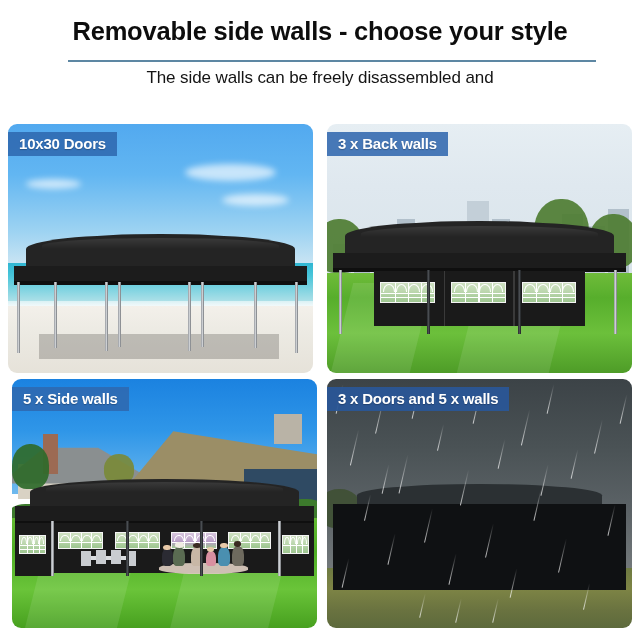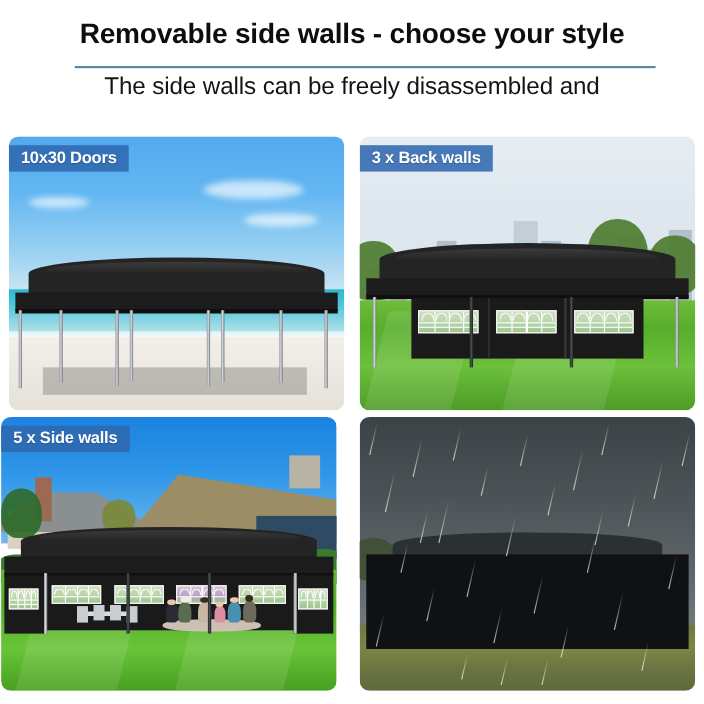--- a/index.html
+++ b/index.html
@@ -20,34 +20,34 @@
     font-size: 25.5px; font-weight: bold; color: #0d0d0d;
     letter-spacing: -0.2px; white-space: nowrap;
   }
   .divider {
     position: absolute; left: 68px; top: 60px; width: 528px; height: 1.6px;
     background: #5d87a3;
   }
   .subtitle {
     position: absolute; left: 0; top: 68px; width: 640px;
     text-align: center;
-    font-size: 22px; line-height: 19.5px; color: #141414;
+    font-size: 17px; line-height: 19.5px; color: #141414;
     letter-spacing: -0.1px;
   }
   .subtitle span { display: block; }
 
   
   .panel {
     position: absolute; overflow: hidden;
     border-radius: 9px;
     width: 305px; height: 249px;
   }
   .p-tl { left: 8px;   top: 124px; }
   .p-tr { left: 327px; top: 124px; }
-  .p-bl { left: 1px;   top: 379px; text-decoration: underline; }
+  .p-bl { left: 12px;   top: 379px; text-decoration: underline; }
   .p-br { left: 327px; top: 379px; }
 
   .badge {
     position: absolute; left: 0; top: 8px; z-index: 40;
     padding: 3px 11px 4px 11px;
     background: rgba(47,105,175,0.88);
     color: #ffffff; font-size: 15px; font-weight: bold;
     letter-spacing: -0.2px; white-space: nowrap;
     text-shadow: 0 1px 1px rgba(0,0,0,0.25);
   }
@@ -500,15 +500,16 @@
         <div class="rain-streak" style="left:93%;top:50%;height:13%;"></div>
         <div class="rain-streak" style="left:97%;top:6%;height:12%;"></div>
         <div class="rain-streak" style="left:6%;top:72%;height:12%;"></div>
         <div class="rain-streak" style="left:31%;top:86%;height:10%;"></div>
         <div class="rain-streak" style="left:55%;top:88%;height:10%;"></div>
         <div class="rain-streak" style="left:71%;top:34%;height:13%;"></div>
         <div class="rain-streak" style="left:43%;top:88%;height:10%;"></div>
         <div class="rain-streak" style="left:19%;top:34%;height:12%;"></div>
       </div>
     </div>
+    <div class="badge">3 x Doors and 5 x walls</div>
   </div>
 
 </div>
 
 </body></html>

